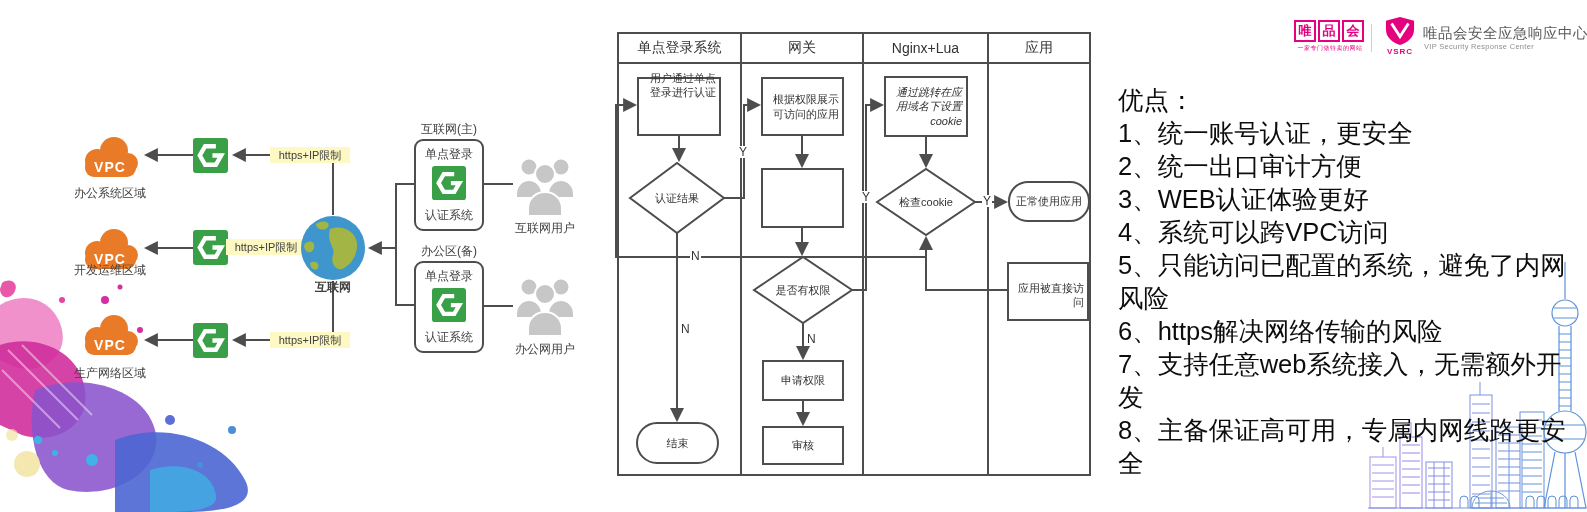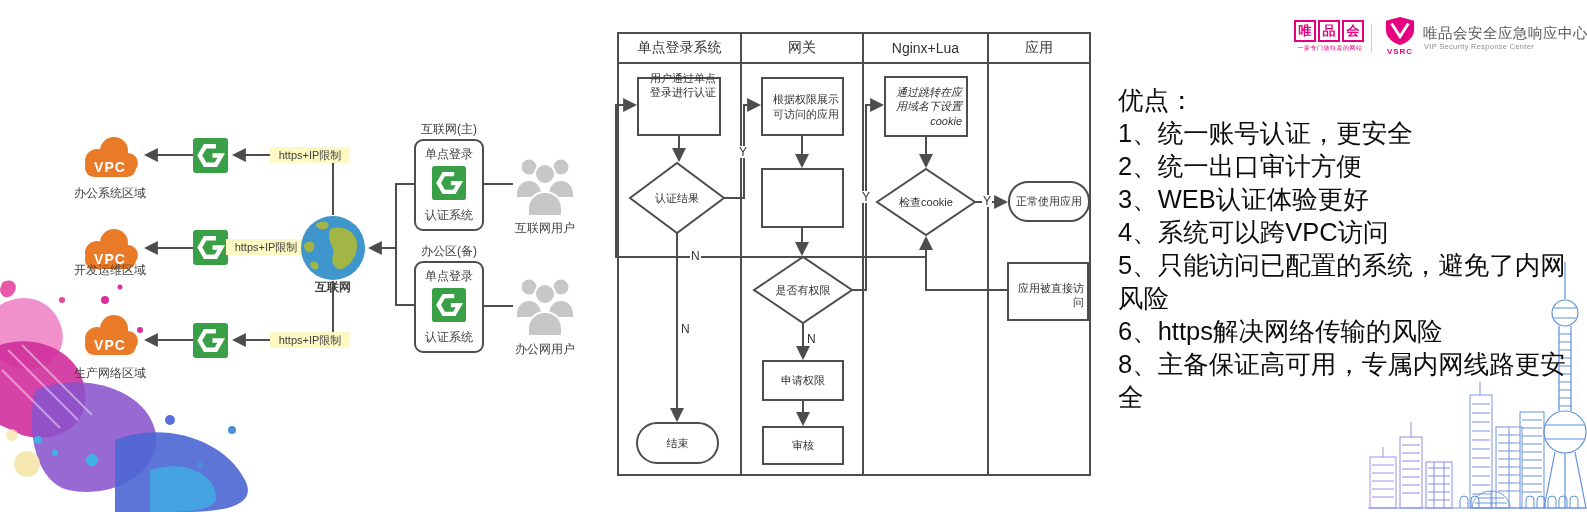--- a/index.html
+++ b/index.html
@@ -278,20 +278,21 @@
   <div class="abs edge-lbl" style="left:806px;top:333px;">N</div>
 
   <div class="abs adv" style="left:1118px;top:84px;width:462px;">
     <div>优点：</div>
     <div>1、统一账号认证，更安全</div>
     <div>2、统一出口审计方便</div>
     <div>3、WEB认证体验更好</div>
     <div>4、系统可以跨VPC访问</div>
     <div>5、只能访问已配置的系统，避免了内网风险</div>
     <div>6、https解决网络传输的风险</div>
+    <div>7、支持任意web系统接入，无需额外开发</div>
     <div>8、主备保证高可用，专属内网线路更安全</div>
   </div>
 
   <div class="abs" style="left:1294px;top:20px;">
     <div style="display:flex;">
       <span class="vip-char">唯</span>
       <span class="vip-char">品</span>
       <span class="vip-char">会</span>
     </div>
     <div class="vip-tag">一家专门做特卖的网站</div>

